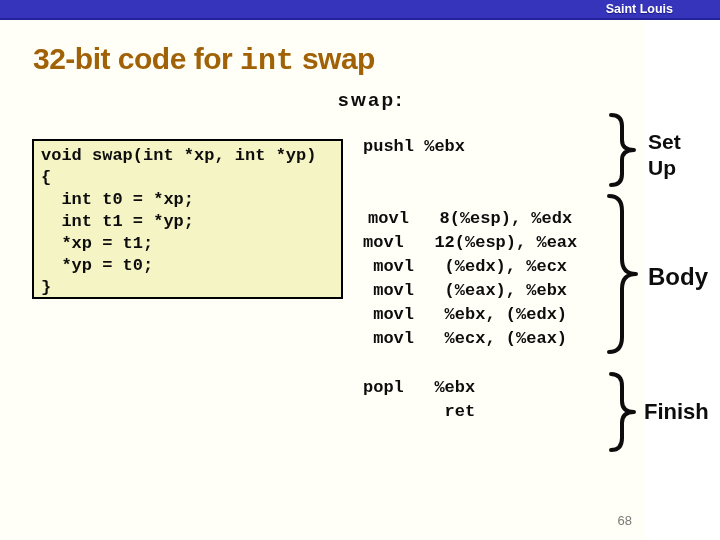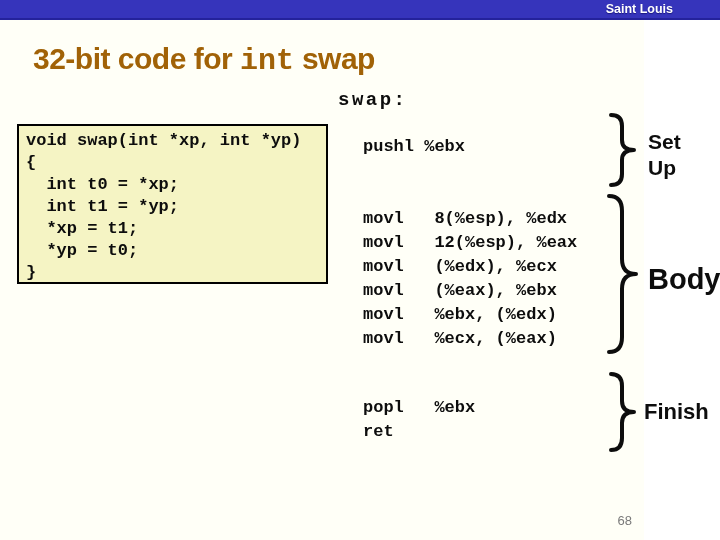--- a/index.html
+++ b/index.html
@@ -26,56 +26,56 @@
     font-size: 30px; font-weight: bold; color: #a16207;
     font-family: "Liberation Sans", sans-serif;
     white-space: pre; letter-spacing: -0.5px;
   }
   .title .mono {
     font-family: "Liberation Mono", monospace;
     font-size: 30px; letter-spacing: 0;
   }
   .swap-label {
     position: absolute; left: 338px; top: 89px;
-    font-family: Liberation Mono, monospace;
+    font-family: Liberation Sans, sans-serif;
     font-weight: bold; font-size: 19px; letter-spacing: 2.5px;
     color: #0d0d0d; white-space: pre; text-align: right;
   }
   .code-box {
     position: absolute; left: 16px; top: 123px;
-    width: 300px; height: 152px; margin: 1px;
+    width: 300px; height: 152px; margin: 16px;
     background: #f5f4c4; border: 2px solid #000000;
     padding: 4px 0 0 7px;
     font-family: "Liberation Mono", monospace;
     font-weight: bold; font-size: 17px; line-height: 22px;
     color: #0d0d0d; white-space: pre;
   }
   .asm {
     position: absolute; left: 363px; margin: 0;
     font-family: Liberation Mono, monospace;
     font-weight: bold; font-size: 17px; line-height: 24px;
     color: #0d0d0d; white-space: pre;
   }
   .asm-setup  { top: 135px; }
-  .asm-body   { top: 207px; }
-  .asm-finish { top: 396px; }
+  .asm-body   { top: 207px; text-align: center; }
+  .asm-finish { top: 376px; text-align: right; }
   .brace { position: absolute; }
   .brace path {
     fill: none; stroke: #0d0d0d; stroke-width: 4;
     stroke-linecap: round; stroke-linejoin: round;
   }
   .brace-setup  { left: 607px; top: 112px; }
   .brace-body   { left: 605px; top: 193px; }
   .brace-finish { left: 607px; top: 371px; }
   .grp-label {
     position: absolute; color: #0d0d0d; font-weight: bold;
     font-family: "Liberation Sans", sans-serif;
   }
   .label-setup  { left: 648px; top: 129px; width: 54px; font-size: 21px; line-height: 26px; }
-  .label-body   { left: 648px; top: 263px; font-size: 29px; }
+  .label-body   { left: 648px; top: 263px; font-size: 24px; }
   .label-finish { left: 644px; top: 399px; font-size: 22px; }
   .page-number {
     position: absolute; right: 12px; top: 513px;
     font-size: 13px; color: #7a7a7a;
   }
 </style>
 </head>
 <body>
 
 <div class="slide">

